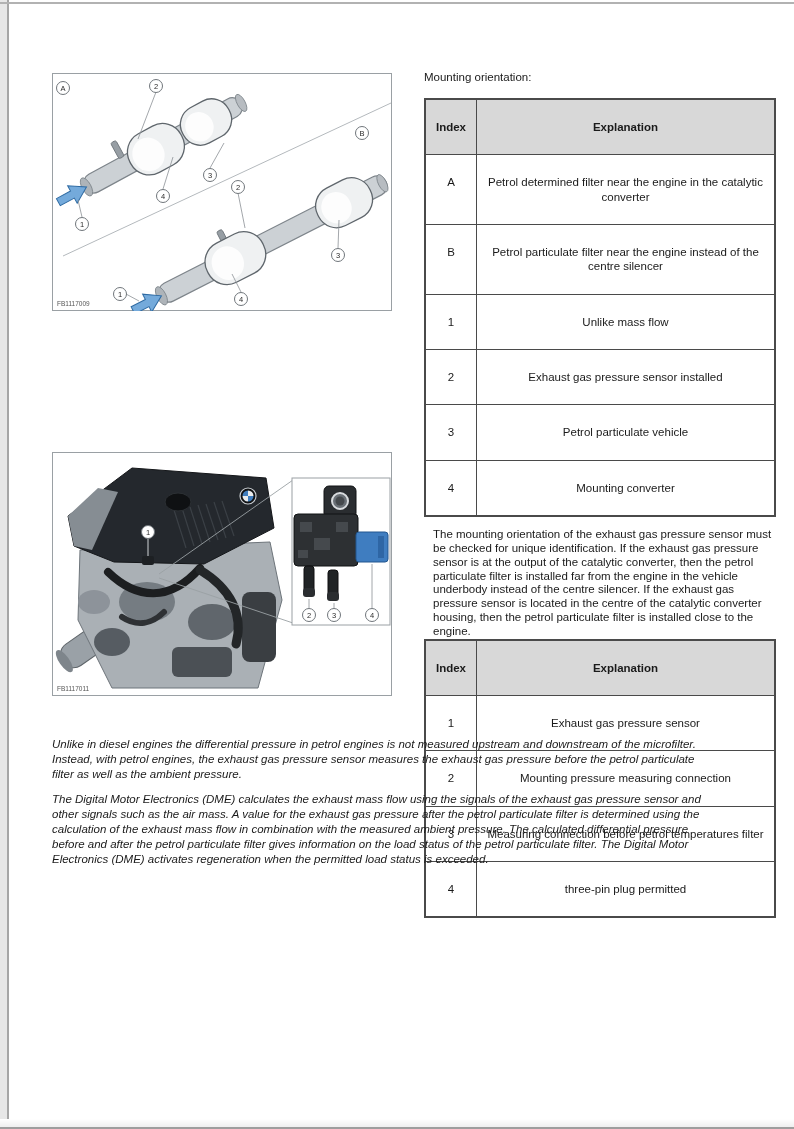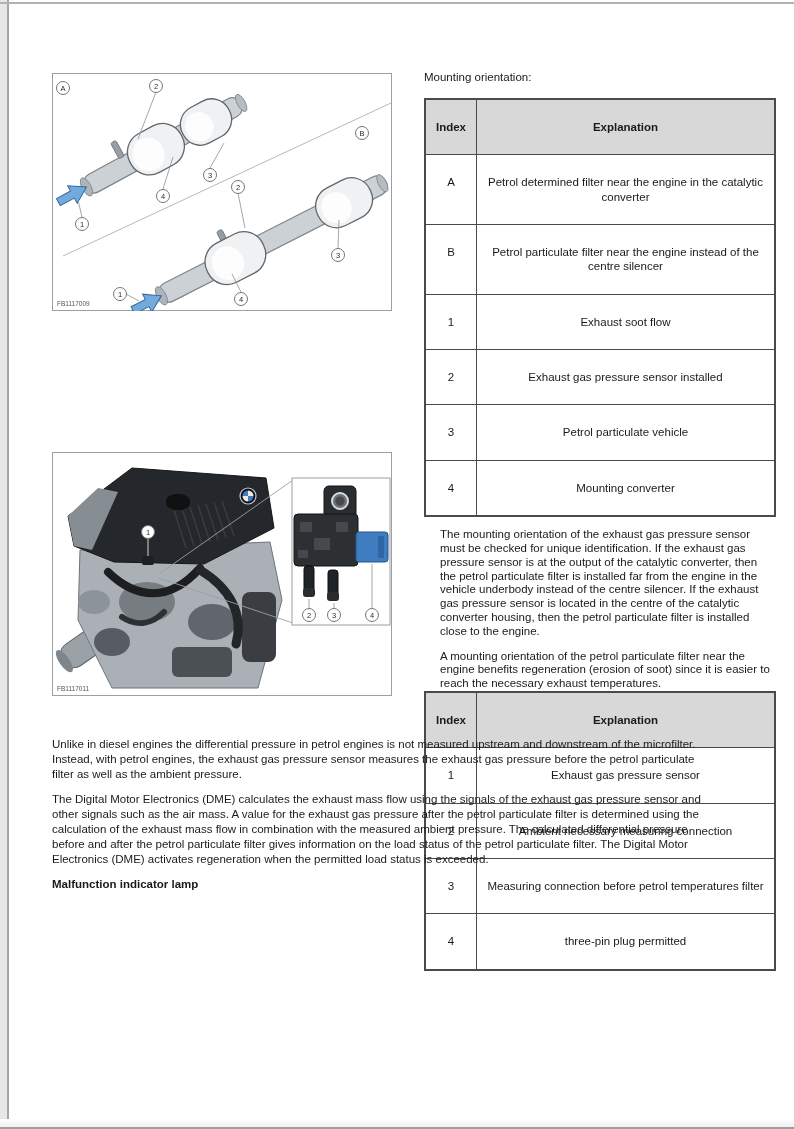--- a/index.html
+++ b/index.html
@@ -12,30 +12,30 @@
   .edge-bottom{position:absolute;left:0;bottom:0;width:794px;height:2px;background:#9e9e9e;}
   .edge-bottom-shadow{position:absolute;left:0;bottom:2px;width:794px;height:8px;background:linear-gradient(#ffffff,#efefef);}
 
   .fig{position:absolute;overflow:hidden;}
   .fig1{left:52px;top:73px;width:340px;height:238px;}
   .fig2{left:52px;top:452px;width:340px;height:244px;}
   .fig svg{display:block;width:100%;height:100%;}
 
   .rightcol{position:absolute;left:424px;top:71px;width:352px;font-size:11.5px;line-height:1.2;}
   .rightcol .intro{margin:0 0 13px 0;}
-  .rightcol .para{margin:11px 0 0 16px;}
+  .rightcol .para{margin:11px 0 0 9px;}
   .rightcol .sensor-intro{margin:11px 0 5px 0;}
 
   table.dtable{border-collapse:collapse;width:100%;font-size:11.5px;color:#1a1a1a;border:2px solid #4a4a4a;}
   table.dtable th, table.dtable td{border:1px solid #4a4a4a;padding:20px 6px;text-align:center;vertical-align:top;line-height:1.25;}
   table.dtable th{background:#d8d8d8;font-weight:bold;}
   table.dtable .idx{width:38px;}
 
   .bottomcol{position:absolute;left:52px;top:737px;width:660px;font-size:11.5px;line-height:15px;}
-  .bottomcol p{margin:0 0 10px 0;}
+  .bottomcol p{margin:0 0 10px 0;font-style:italic;}
   .bottomcol h3{margin:4px 0 10px 0;font-size:11.5px;font-weight:bold;}
 
   .callout-txt{font-size:7.5px;fill:#2a2a2a;}
   .figid{font-size:6.5px;fill:#555;}
 </style>
 </head>
 <body>
 
 <div class="gutter"></div>
 <div class="edge-top"></div>
@@ -121,53 +121,52 @@
     <tr>
       <td class="idx">A</td>
       <td>Petrol determined filter near the engine in the catalytic converter</td>
     </tr>
     <tr>
       <td class="idx">B</td>
       <td>Petrol particulate filter near the engine instead of the centre silencer</td>
     </tr>
     <tr>
       <td class="idx">1</td>
-      <td>Exhaust soot flow</td>
+      <td>Unlike mass flow</td>
     </tr>
     <tr>
       <td class="idx">2</td>
       <td>Exhaust gas pressure sensor installed</td>
     </tr>
     <tr>
       <td class="idx">3</td>
       <td>Petrol particulate vehicle</td>
     </tr>
     <tr>
       <td class="idx">4</td>
       <td>Mounting converter</td>
     </tr>
   </tbody>
     </table>
 
   <div class="para">The mounting orientation of the exhaust gas pressure sensor must be checked for unique identification. If the exhaust gas pressure sensor is at the output of the catalytic converter, then the petrol particulate filter is installed far from the engine in the vehicle underbody instead of the centre silencer. If the exhaust gas pressure sensor is located in the centre of the catalytic converter housing, then the petrol particulate filter is installed close to the engine.</div>
-  <div class="para">A mounting orientation of the petrol particulate filter near the engine benefits regeneration (erosion of soot) since it is easier to reach the necessary exhaust temperatures.</div>
 
   <table class="dtable">
     <tbody>
         <tr>
       <th class="idx">Index</th>
       <th>Explanation</th>
     </tr>
     <tr>
       <td class="idx">1</td>
       <td>Exhaust gas pressure sensor</td>
     </tr>
     <tr>
       <td class="idx">2</td>
-      <td>Ambient necessary measuring connection</td>
+      <td>Mounting pressure measuring connection</td>
     </tr>
     <tr>
       <td class="idx">3</td>
       <td>Measuring connection before petrol temperatures filter</td>
     </tr>
     <tr>
       <td class="idx">4</td>
       <td>three-pin plug permitted</td>
     </tr>
   </tbody>
@@ -253,14 +252,13 @@
     <circle cx="96" cy="80" r="6.5" fill="#fff" stroke="#70767b"></circle>
     <text x="96" y="82.8" text-anchor="middle" class="callout-txt">1</text>
 
     <text x="5" y="239" class="figid">FB1117011</text>
   </svg>
 </div>
 
 <div class="bottomcol">
   <p>Unlike in diesel engines the differential pressure in petrol engines is not measured upstream and downstream of the microfilter. Instead, with petrol engines, the exhaust gas pressure sensor measures the exhaust gas pressure before the petrol particulate filter as well as the ambient pressure.</p>
   <p>The Digital Motor Electronics (DME) calculates the exhaust mass flow using the signals of the exhaust gas pressure sensor and other signals such as the air mass. A value for the exhaust gas pressure after the petrol particulate filter is determined using the calculation of the exhaust mass flow in combination with the measured ambient pressure. The calculated differential pressure before and after the petrol particulate filter gives information on the load status of the petrol particulate filter. The Digital Motor Electronics (DME) activates regeneration when the permitted load status is exceeded.</p>
-  <h3>Malfunction indicator lamp</h3>
 </div>
 
 </body></html>

